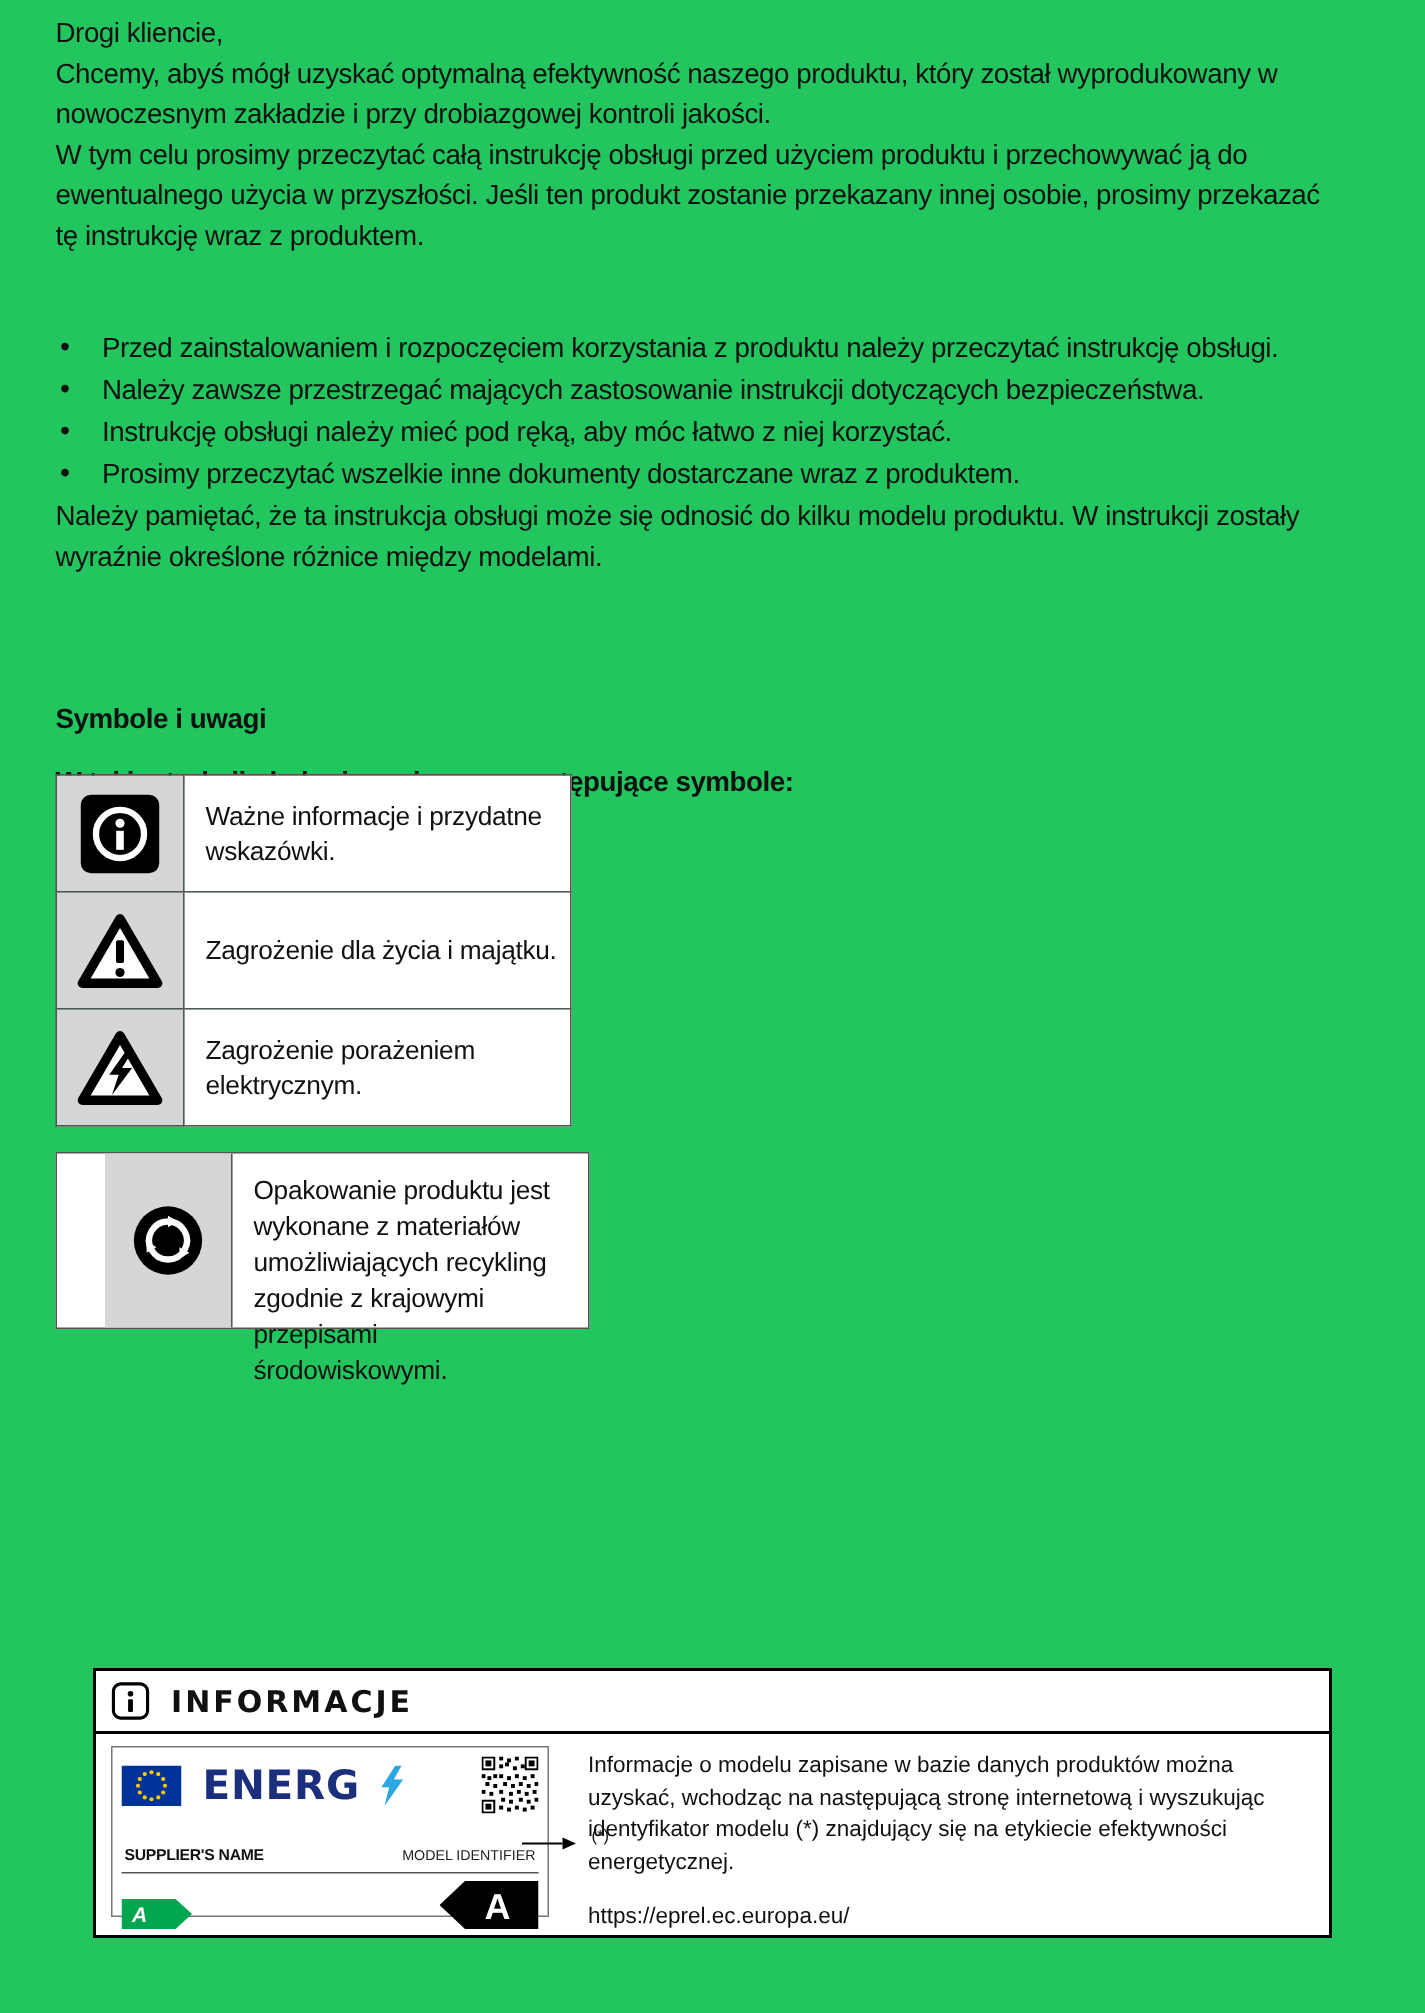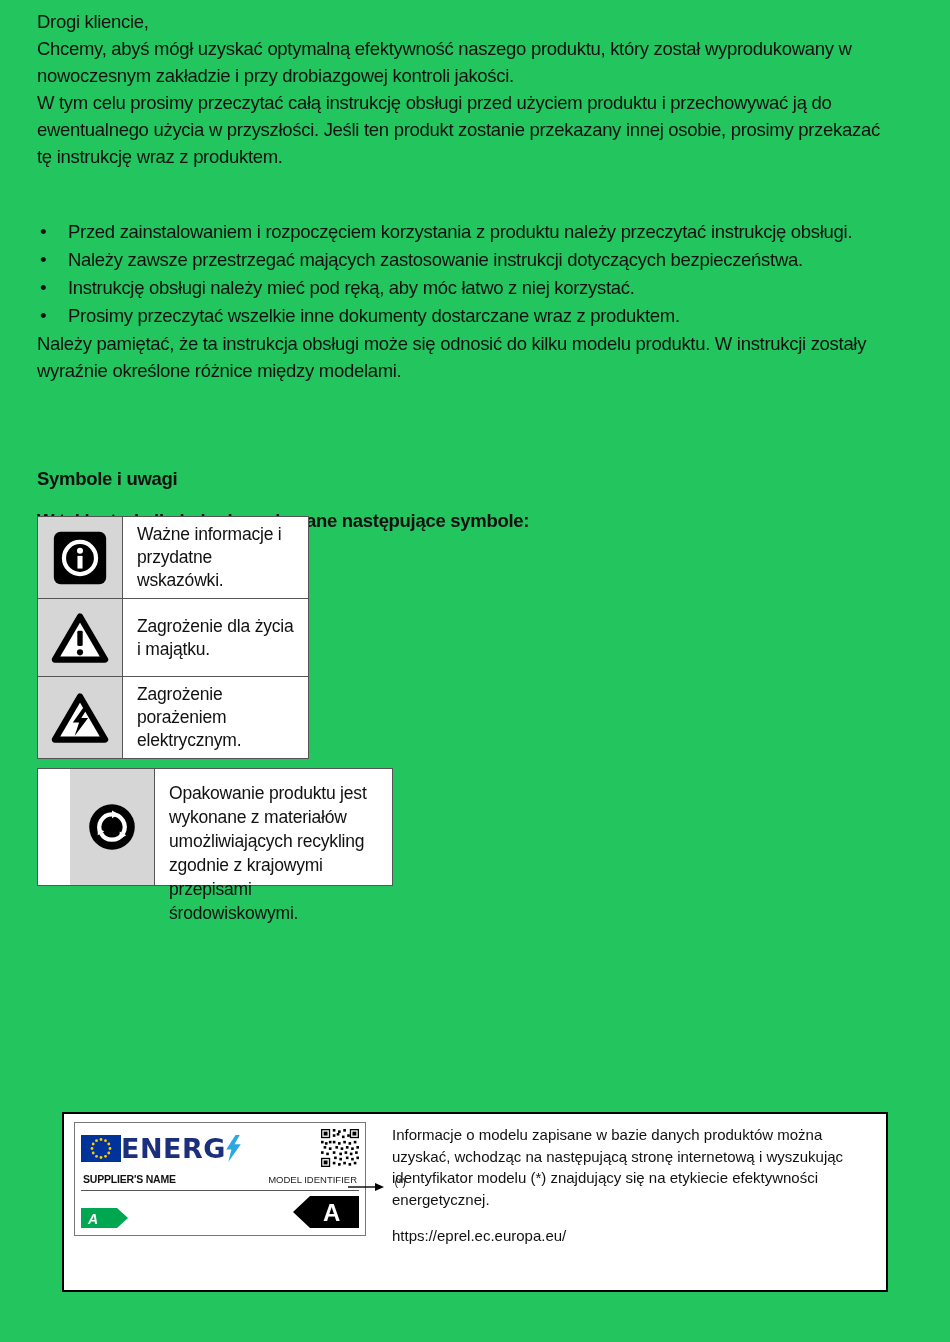--- a/index.html
+++ b/index.html
@@ -19,41 +19,41 @@
   .manual { position: absolute; left: 37px; top: 218px; width: 856px; }
   .manual-heading { margin-bottom: 4px; }
   .bullets { list-style: none; }
   .bullet-item { display: flex; line-height: 28px; }
   .dot { width: 31px; flex: 0 0 31px; padding-left: 3px; font-size: 19px; }
   .bullet-text { flex: 1; }
 
   .symbols-head { position: absolute; left: 37px; top: 452px; }
   .symbols-head p { line-height: 30px; margin-top: 12px; }
 
-  .sym-table { position: absolute; left: 37px; top: 516px; width: 272px; border-collapse: collapse; border-radius: 22px; }
+  .sym-table { position: absolute; left: 37px; top: 516px; width: 344px; border-collapse: collapse; border-radius: 22px; }
   .sym-table td { border: 1px solid #555; }
   .icon-cell { width: 85px; height: 78px; background: #d6d6d6; text-align: center; vertical-align: middle; }
   .text-cell { background: #fff; padding: 6px 8px 6px 14px; font-size: 17.5px; line-height: 23px; vertical-align: middle; letter-spacing: -0.2px; }
   .icon-cell svg { display: inline-block; vertical-align: middle; }
 
   .recycle-box { position: absolute; left: 37px; top: 768px; width: 356px; height: 118px; border: 1px solid #555; display: flex; background: #fff; padding-left: 32px; }
   .recycle-icon-cell { width: 85px; flex: 0 0 85px; background: #d6d6d6; display: flex; align-items: center; justify-content: center; border-right: 1px solid #555; }
   .recycle-text { flex: 1; padding: 12px 8px 8px 14px; font-size: 17.5px; line-height: 24px; letter-spacing: -0.2px; }
 
   .info-box { position: absolute; left: 62px; top: 1112px; width: 826px; height: 180px; border: 2px solid #000; background: #fff; }
   .info-header { height: 42px; border-bottom: 2px solid #000; display: flex; align-items: center; padding-left: 10px; gap: 14px; }
   .info-title { font-family: "DejaVu Sans", sans-serif; font-weight: bold; font-size: 20px; letter-spacing: 2px; }
   .info-content { display: flex; padding: 8px 10px; position: relative; }
 
   .energy-wrap { position: relative; flex: 0 0 292px; }
   .energy-label { width: 292px; height: 114px; border: 1px solid #777; background: #fff; padding: 6px 6px 0 6px; position: relative; }
-  .el-top { display: flex; align-items: center; gap: 0; }
+  .el-top { display: flex; align-items: center; gap: 14px; }
   .brand { font-family: "DejaVu Sans", sans-serif; font-size: 27px; font-weight: bold; color: #1b2f7d; letter-spacing: 0.5px; line-height: 1; }
   .qr { margin-left: auto; }
-  .el-mid { display: flex; justify-content: space-between; align-items: center; margin-top: 6px; padding: 0 2px; }
+  .el-mid { display: flex; justify-content: space-between; align-items: center; margin-top: 22px; padding: 0 2px; }
   .supplier { font-weight: bold; font-size: 10.5px; letter-spacing: -0.2px; }
   .model { font-size: 9.5px; color: #222; }
   .el-bottom { border-top: 1px solid #555; margin-top: 5px; padding-top: 5px; display: flex; justify-content: space-between; align-items: flex-end; }
   .model-arrow { position: absolute; right: -18px; top: 60px; }
   .model-ref { position: absolute; right: -40px; top: 54px; font-size: 11px; color: #111; }
 
   .info-text { margin-left: 26px; padding-top: 2px; width: 500px; font-family: Liberation Sans, sans-serif; font-size: 15px; line-height: 21.5px; color: #111; }
   .info-url { margin-top: 15px; }
 </style>
 </head>
@@ -150,20 +150,28 @@
             <path transform="rotate(120)" d="M16.9 9.75 L9.1 5.25 L9 14.4 Z"></path>
             <path transform="rotate(240)" d="M16.9 9.75 L9.1 5.25 L9 14.4 Z"></path>
           </g>
         </g>
       </svg>
     </div>
     <div class="recycle-text">Opakowanie produktu jest wykonane z materiałów umożliwiających recykling zgodnie z krajowymi przepisami środowiskowymi.</div>
   </div>
 
   <div class="info-box">
+    <div class="info-header">
+      <svg width="26" height="26" viewBox="0 0 32 32">
+        <rect x="2" y="2" width="28" height="28" rx="6" fill="#fff" stroke="#000" stroke-width="2.6"></rect>
+        <circle cx="16" cy="10" r="2.3" fill="#000"></circle>
+        <rect x="14" y="14.5" width="4" height="10.5" rx="1" fill="#000"></rect>
+      </svg>
+      <span class="info-title">INFORMACJE</span>
+    </div>
     <div class="info-content">
 
       <div class="energy-wrap">
         <div class="energy-label">
           <div class="el-top">
             <svg width="40" height="27" viewBox="0 0 40 27">
               <rect width="40" height="27" fill="#003399"></rect>
               <g fill="#ffcc00">
                 <circle cx="29" cy="13.5" r="1.4"></circle>
                   <circle cx="27.8" cy="18" r="1.4"></circle>

